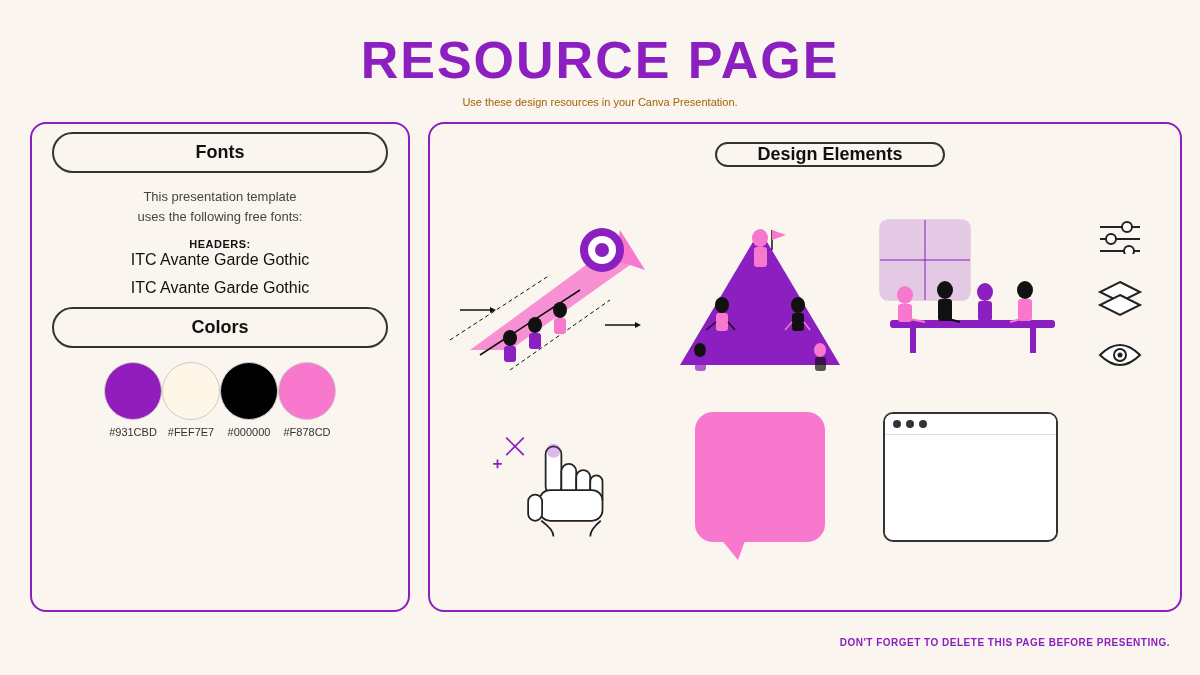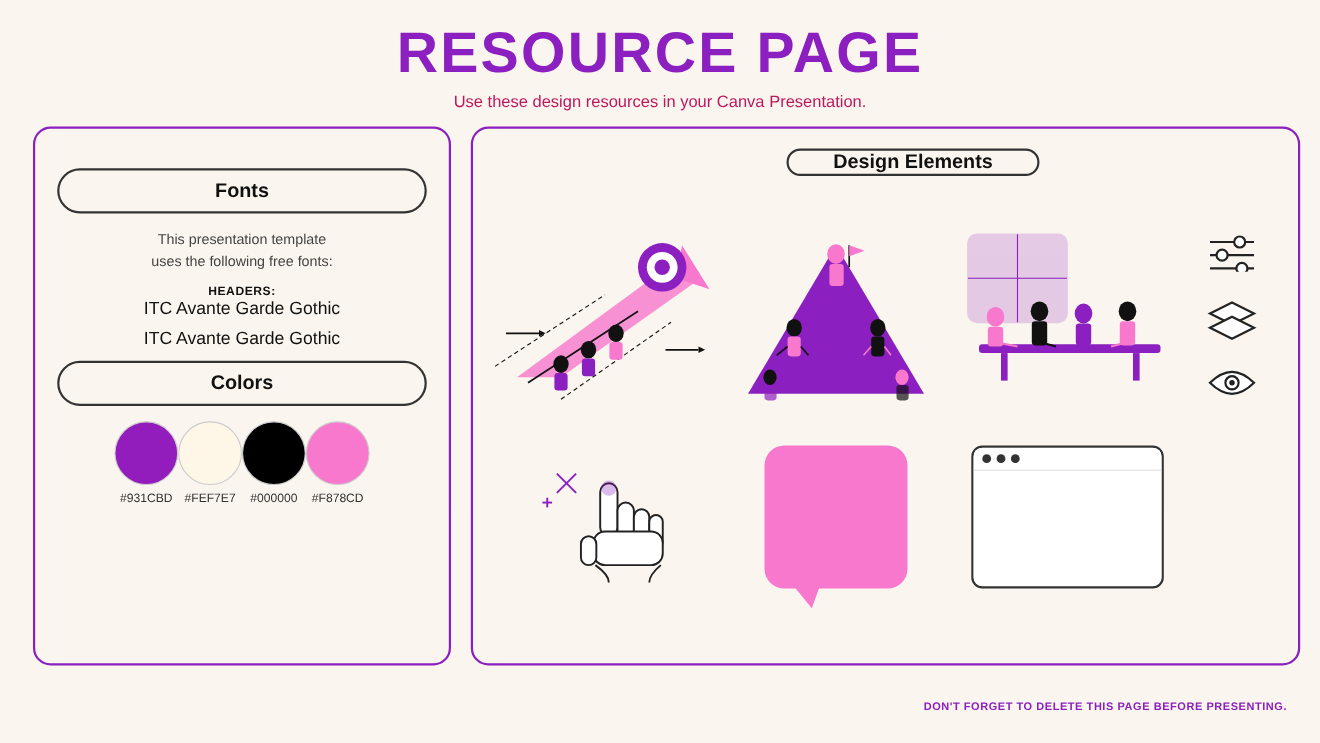--- a/index.html
+++ b/index.html
@@ -7,53 +7,53 @@
       width: 1200px;
       height: 675px;
       background-color: #FAF5EE;
       font-family: 'Arial', sans-serif;
       overflow: hidden;
       position: relative;
     }
 
     .page-header {
       text-align: center;
-      padding-top: 18px;
+      padding-top: 30px;
     }
 
     .page-title {
       font-size: 52px;
       font-weight: 900;
       color: #8B1FBF;
       letter-spacing: 2px;
       text-transform: uppercase;
       font-family: 'Arial Black', sans-serif;
     }
 
     .page-subtitle {
-      font-size: 15px;
-      color: #be185d;
+      font-size: 11px;
+      color: #a16207;
       margin-top: 6px;
       font-weight: 400;
     }
 
     .main-container {
       display: flex;
       margin: 14px 30px 10px 30px;
       gap: 18px;
       height: 490px;
     }
 
     
     .left-panel {
       width: 380px;
       border: 2px solid #8B1FBF;
       border-radius: 16px;
       background: #FAF5EE;
-      padding: 36px 20px;
+      padding: 8px 20px;
       flex-shrink: 0;
     }
 
     .section-header-box {
       border: 2px solid #333;
       border-radius: 30px;
       text-align: center;
       padding: 8px 20px;
       margin-bottom: 14px;
     }

